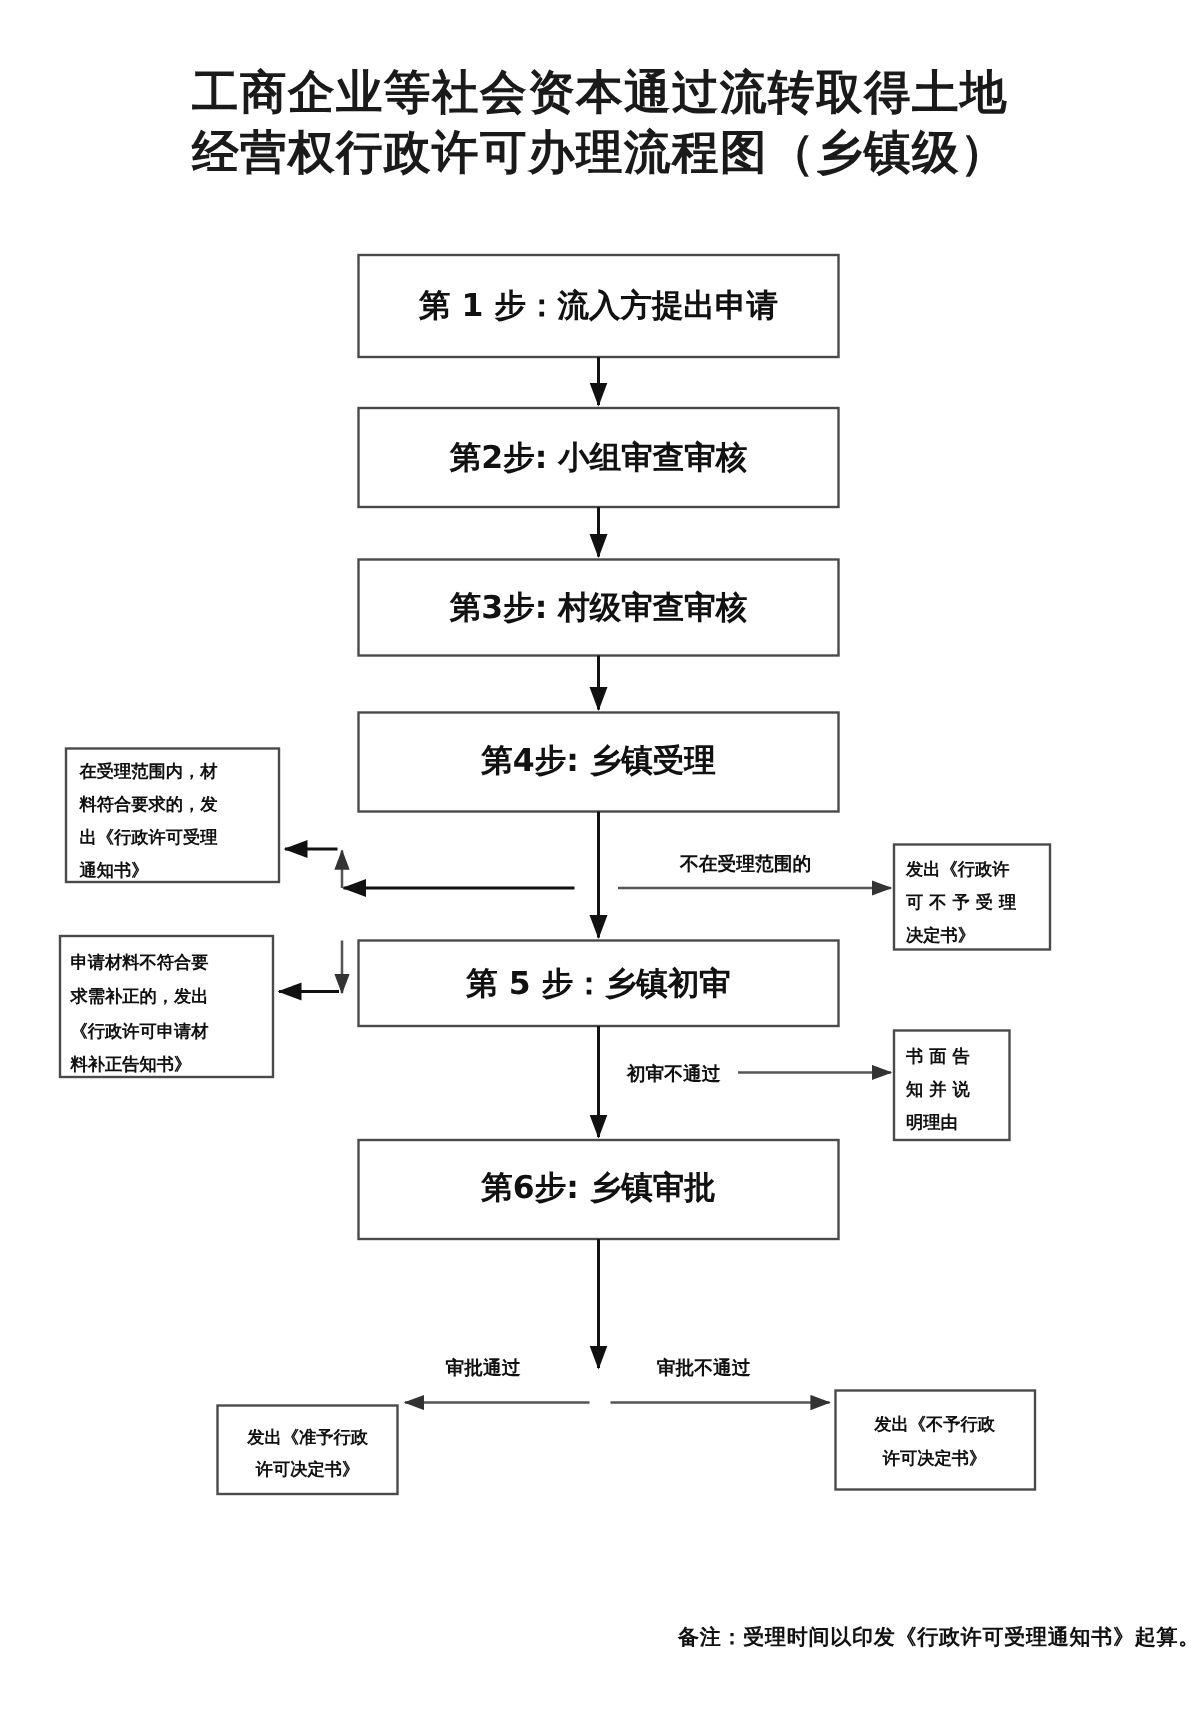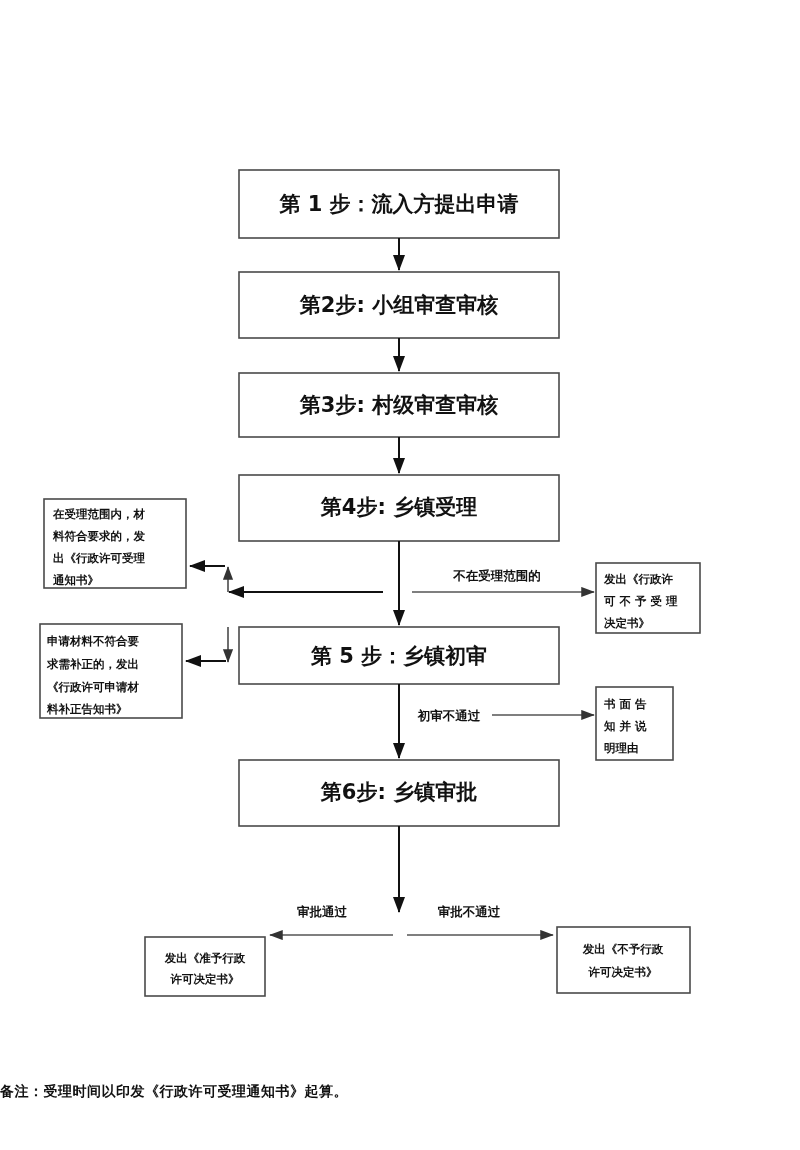--- a/index.html
+++ b/index.html
@@ -88,33 +88,37 @@
     font-weight: bold;
     font-size: 12.5px;
     fill: #111111;
     text-anchor: middle;
   }
   #footer-note {
     position: absolute;
     left: 0;
     top: 1083px;
     width: 800px;
-    text-align: left;
+    text-align: right;
     font-family: "DejaVu Sans", "Liberation Sans", sans-serif;
     font-weight: bold;
     font-size: 14px;
     color: #111111;
     letter-spacing: 0.5px;
   }
 </style>
 </head>
 <body>
 
 <div id="page">
 
+  <div id="title-block">
+    <div class="title-line">工商企业等社会资本通过流转取得土地</div>
+    <div class="title-line">经营权行政许可办理流程图（乡镇级）</div>
+  </div>
 
   <svg id="flow" viewBox="0 0 800 1150">
     <defs>
       <marker id="arrow" markerWidth="9" markerHeight="9" refX="7.5" refY="3" orient="auto" markerUnits="strokeWidth">
         <path d="M0,0 L8,3 L0,6 z" fill="#111111"></path>
       </marker>
       <marker id="arrow-thin" markerWidth="9" markerHeight="9" refX="7.5" refY="3" orient="auto" markerUnits="strokeWidth">
         <path d="M0,0 L8,3 L0,6 z" fill="#333333"></path>
       </marker>
     </defs>

